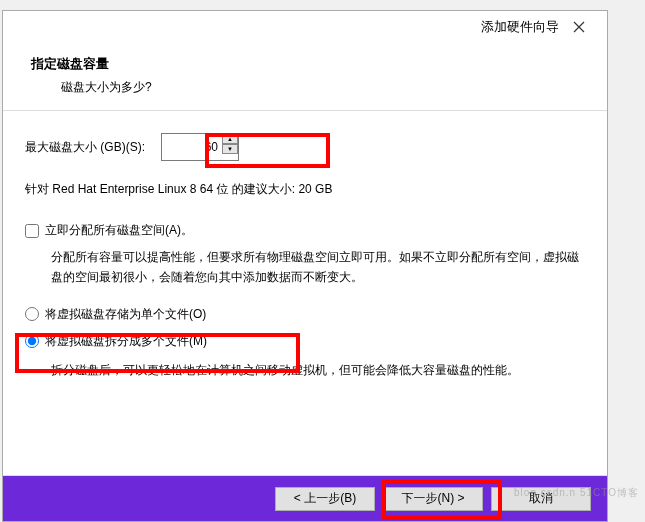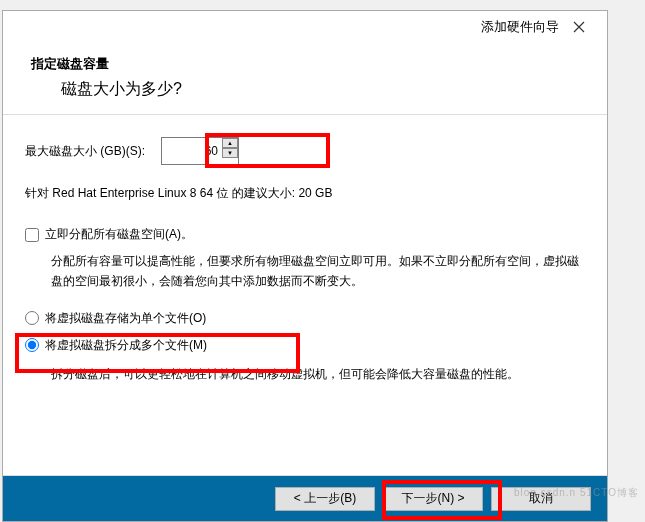--- a/index.html
+++ b/index.html
@@ -34,21 +34,21 @@
     .close-btn svg { width: 12px; height: 12px; }
     .header {
       padding: 12px 28px 8px 28px;
     }
     .header-title {
       font-weight: bold;
       font-size: 13px;
       margin-bottom: 6px;
     }
     .header-sub {
-      font-size: 16px;
+      font-size: 12px;
       padding-left: 30px;
     }
     .divider {
       height: 1px;
       background: #ddd;
       margin: 6px 0;
     }
     .content {
       padding: 16px 22px 0 22px;
     }
@@ -112,21 +112,21 @@
       margin-bottom: 10px;
     }
     .radio-row input[type=radio] {
       width: 14px; height: 14px;
     }
     .button-bar {
       position: absolute;
       bottom: 0; left: 0; right: 0;
       height: 46px;
       border-top: 1px solid #ddd;
-      background: #0369a1;
+      background: #6d28d9;
       display: flex;
       align-items: center;
       justify-content: flex-end;
       gap: 8px;
       padding-right: 16px;
     }
     .btn {
       min-width: 100px;
       height: 24px;
       border: 1px solid #adadad;

